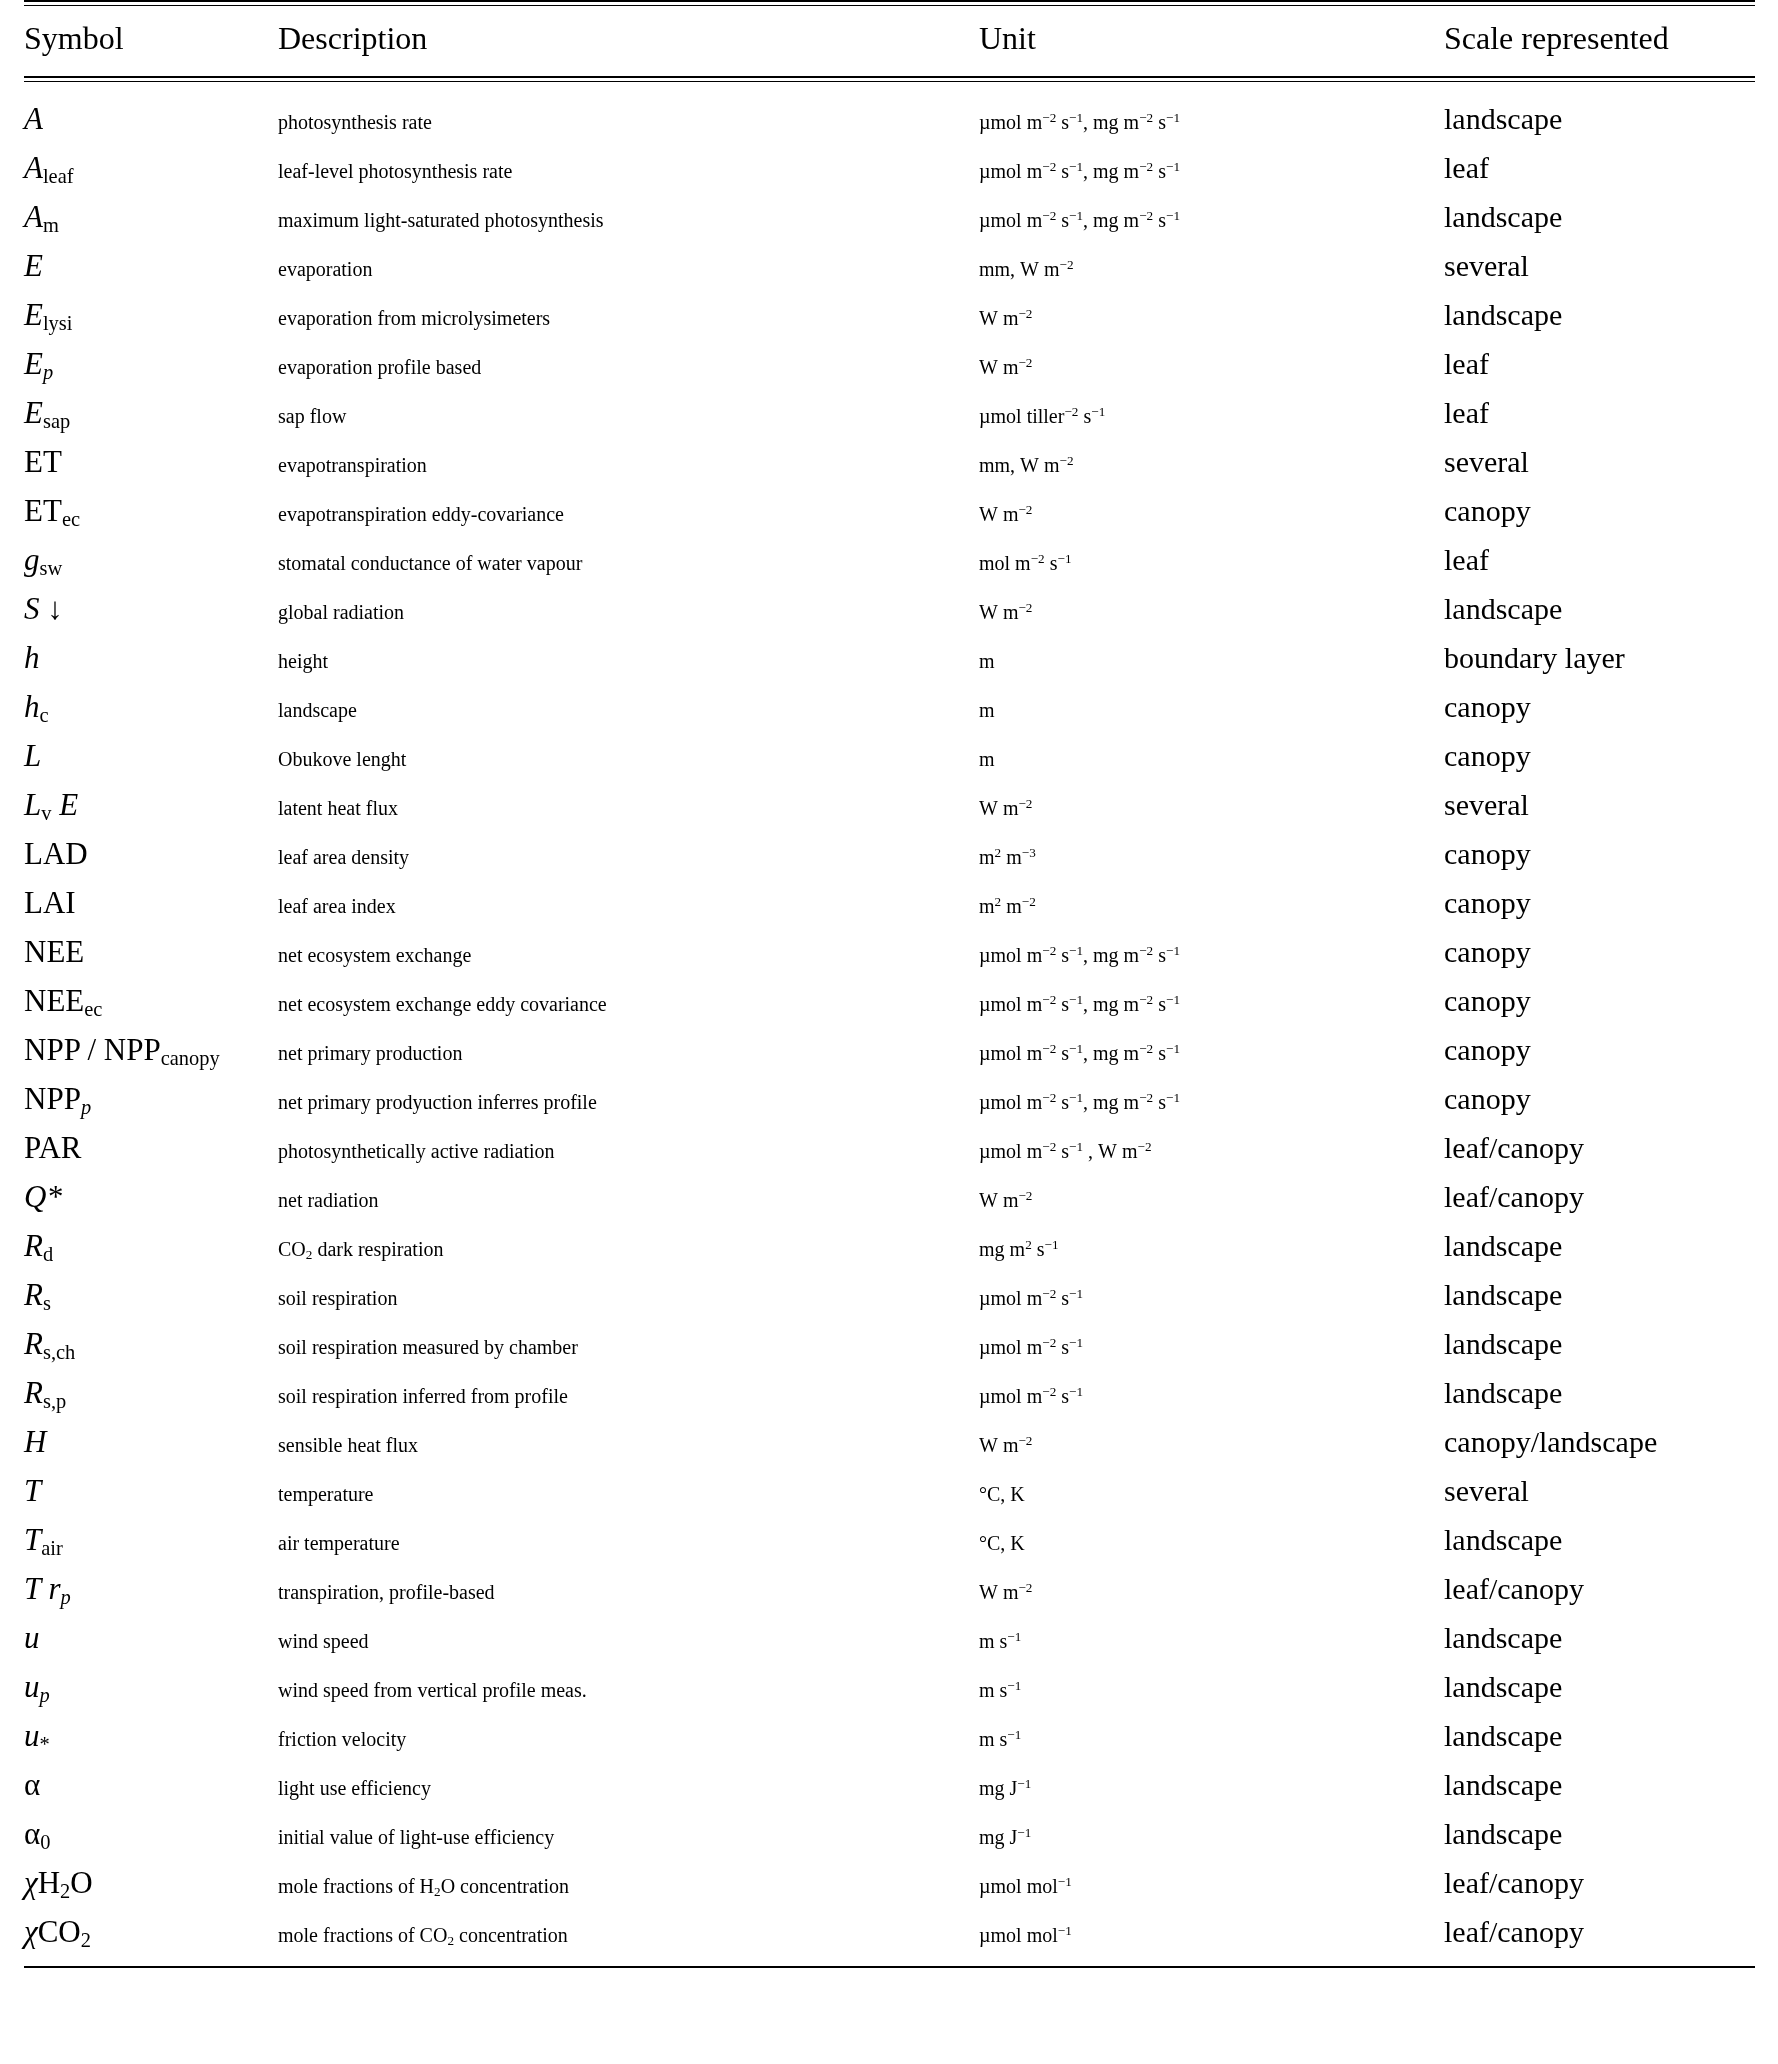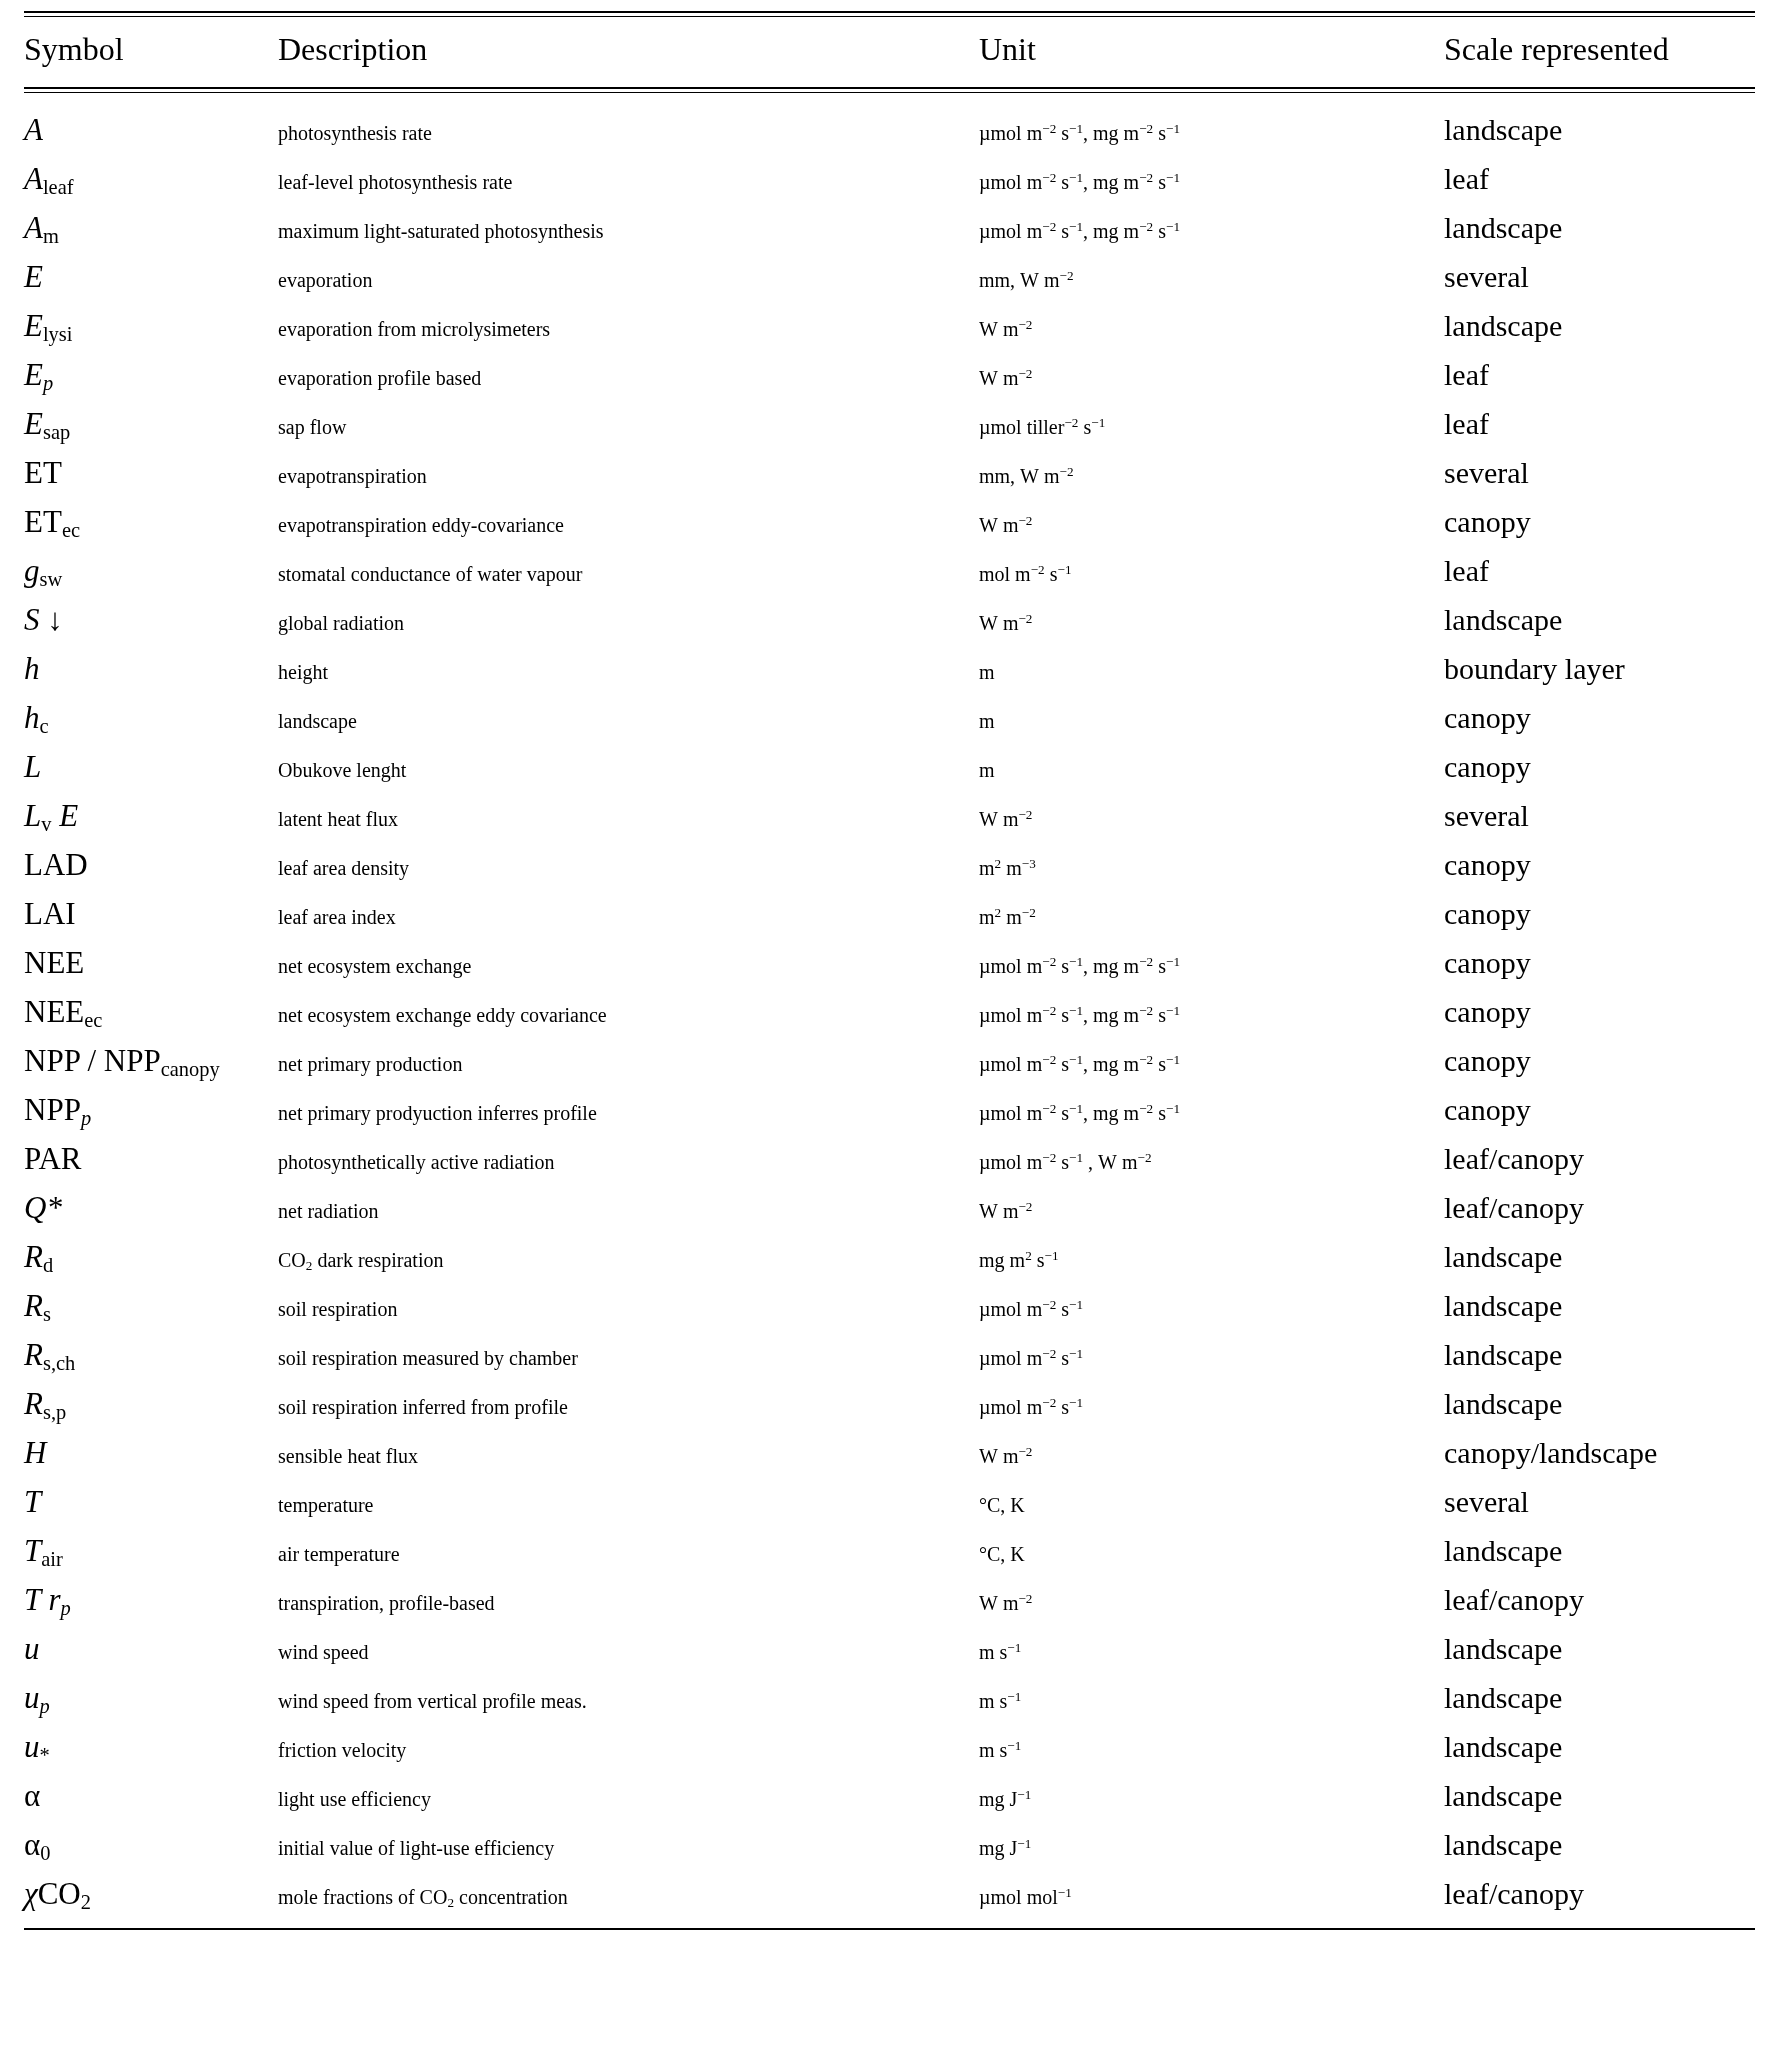--- a/index.html
+++ b/index.html
@@ -13,21 +13,21 @@
     height: 2064px;
     font-family: "Liberation Serif", "DejaVu Serif", serif;
     color: #000000;
     overflow: hidden;
   }
   #sheet {
     width: 1778px;
     height: 2064px;
     position: relative;
     box-sizing: border-box;
-    padding: 11px 24px;
+    padding: 0 24px;
   }
   table.symtab {
     width: 100%;
     border-collapse: collapse;
     table-layout: fixed;
     font-size: 30px;
   }
   
   .rule-top, .rule-mid, .rule-bot {
     height: 0;
@@ -326,20 +326,26 @@
           <td class="unit">mg&nbsp;J<sup>−1</sup></td>
           <td class="scale">landscape</td>
         </tr>
         <tr>
           <td class="sym"><span class="up">α</span><sub class="">0</sub></td>
           <td class="desc">initial value of light-use efficiency</td>
           <td class="unit">mg&nbsp;J<sup>−1</sup></td>
           <td class="scale">landscape</td>
         </tr>
         <tr>
+          <td class="sym"><span class="up" style="font-style:italic">χ</span><span class="up">H</span><sub class="">2</sub><span class="up">O</span></td>
+          <td class="desc">mole fractions of H<sub>2</sub>O concentration</td>
+          <td class="unit">µmol&nbsp;mol<sup>−1</sup></td>
+          <td class="scale">leaf/canopy</td>
+        </tr>
+        <tr>
           <td class="sym"><span class="up" style="font-style:italic">χ</span><span class="up">CO</span><sub class="">2</sub></td>
           <td class="desc">mole fractions of CO<sub>2</sub> concentration</td>
           <td class="unit">µmol&nbsp;mol<sup>−1</sup></td>
           <td class="scale">leaf/canopy</td>
         </tr>
       </tbody>
     <tfoot>
       <tr>
         <td class="rule-bot" colspan="4">
             <div class="rule-line-single"></div>

